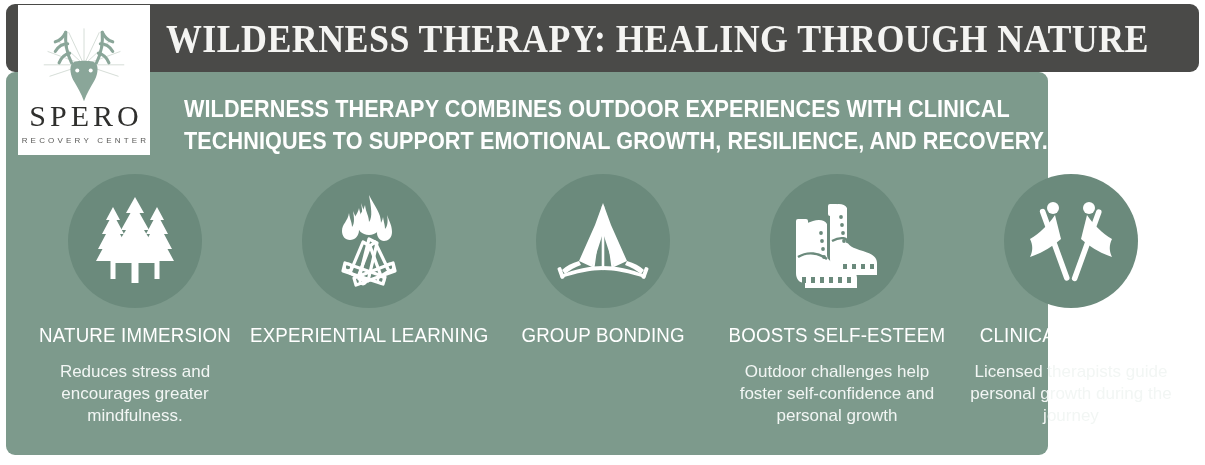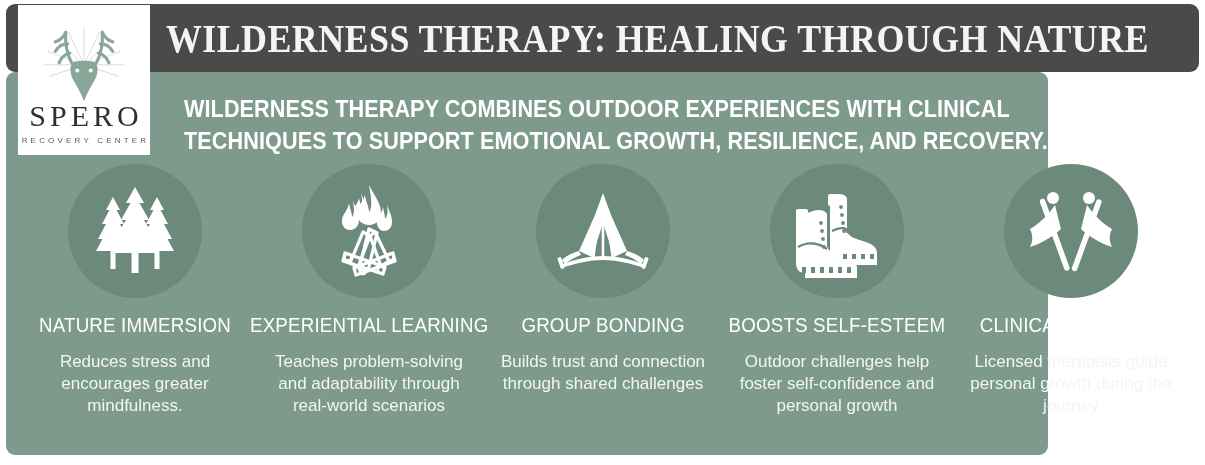--- a/index.html
+++ b/index.html
@@ -88,21 +88,21 @@
     font-weight:700;
     line-height:1.38;
     letter-spacing:0.1px;
     transform:scaleX(0.94);
     transform-origin:left center;
   }
 
   
   .columns {
     position:absolute;
-    left:12px; top:92px;
+    left:12px; top:102px;
     width:1170px;
     display:flex;
   }
   .col {
     width:20%;
     display:flex;
     flex-direction:column;
     align-items:center;
   }
   .icon-circle {
@@ -183,21 +183,20 @@
             </g>
             <g fill="none" stroke="#ffffff" stroke-width="2.4">
               <circle cx="31" cy="78" r="3.4"></circle>
               <circle cx="73" cy="78" r="3.4"></circle>
               <circle cx="46" cy="92" r="3.2"></circle>
               <circle cx="64" cy="91" r="3.2"></circle>
             </g>
           </svg>
         </div>
         <div class="col-title">EXPERIENTIAL LEARNING</div>
-        <div class="col-desc">Teaches problem-solving and adaptability through real-world scenarios</div>
       </div>
 
       <div class="col">
         <div class="icon-circle">
           <svg width="110" height="104" viewBox="0 0 110 104">
             <g fill="#ffffff">
               <path d="M55 14 L63 36 L79 72 L66 78 L55 44 L44 78 L31 72 L47 36 Z"></path>
               <path d="M55 20 L58 34 L62 78 L56 78 L54 36 Z" opacity="0.0"></path>
               <path d="M31 72 C24 74 18 77 14 81 L17 85 C22 81 27 78 33 76 Z"></path>
               <path d="M79 72 C86 74 92 77 96 81 L93 85 C88 81 83 78 77 76 Z"></path>
@@ -206,21 +205,20 @@
               <rect x="95" y="78" width="4" height="12" rx="1.6" transform="rotate(20 97 84)"></rect>
             </g>
             <g fill="none" stroke="#ffffff" stroke-width="2.6" stroke-linecap="round">
               <path d="M52 30 L45 80"></path>
               <path d="M58 30 L65 80"></path>
               <path d="M55 18 L55 80"></path>
             </g>
           </svg>
         </div>
         <div class="col-title">GROUP BONDING</div>
-        <div class="col-desc">Builds trust and connection through shared challenges</div>
       </div>
 
       <div class="col">
         <div class="icon-circle">
           <svg width="108" height="104" viewBox="0 0 108 104">
             <g fill="#ffffff">
               <path d="M50 16 C56 14 62 15 64 19 L64 50 C64 57 70 59 80 62 C89 65 94 68 94 74 L94 80 L56 80 C50 80 47 76 47 70 L47 22 Z"></path>
               <path d="M56 80 L94 80 L94 86 L56 86 Z"></path>
               <path d="M30 32 C36 30 42 31 44 35 L44 66 C44 72 50 74 60 77 C69 80 74 83 74 89 L74 94 L22 94 C16 94 13 90 13 84 L13 38 Z"></path>
               <path d="M22 94 L74 94 L74 99 L22 99 Z"></path>

